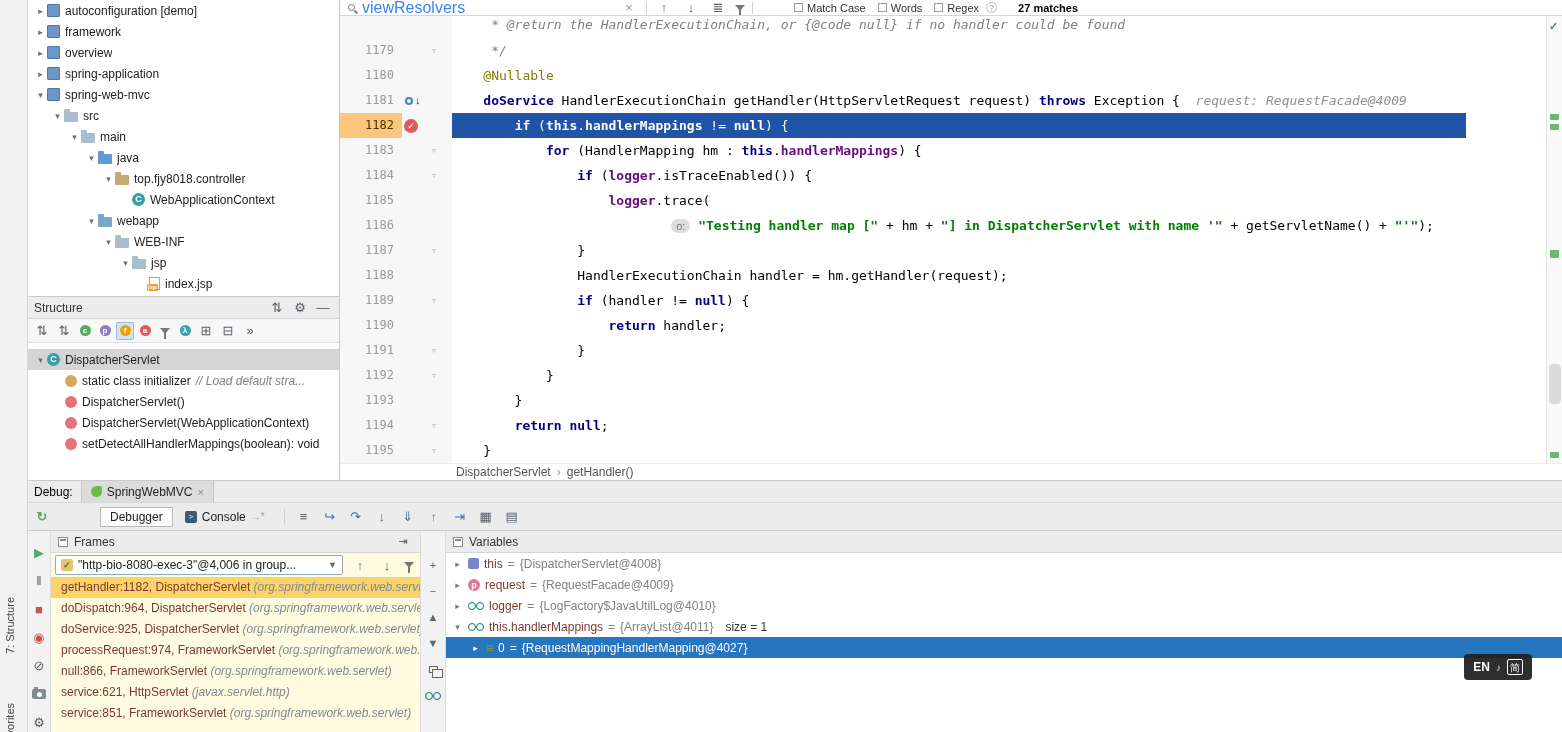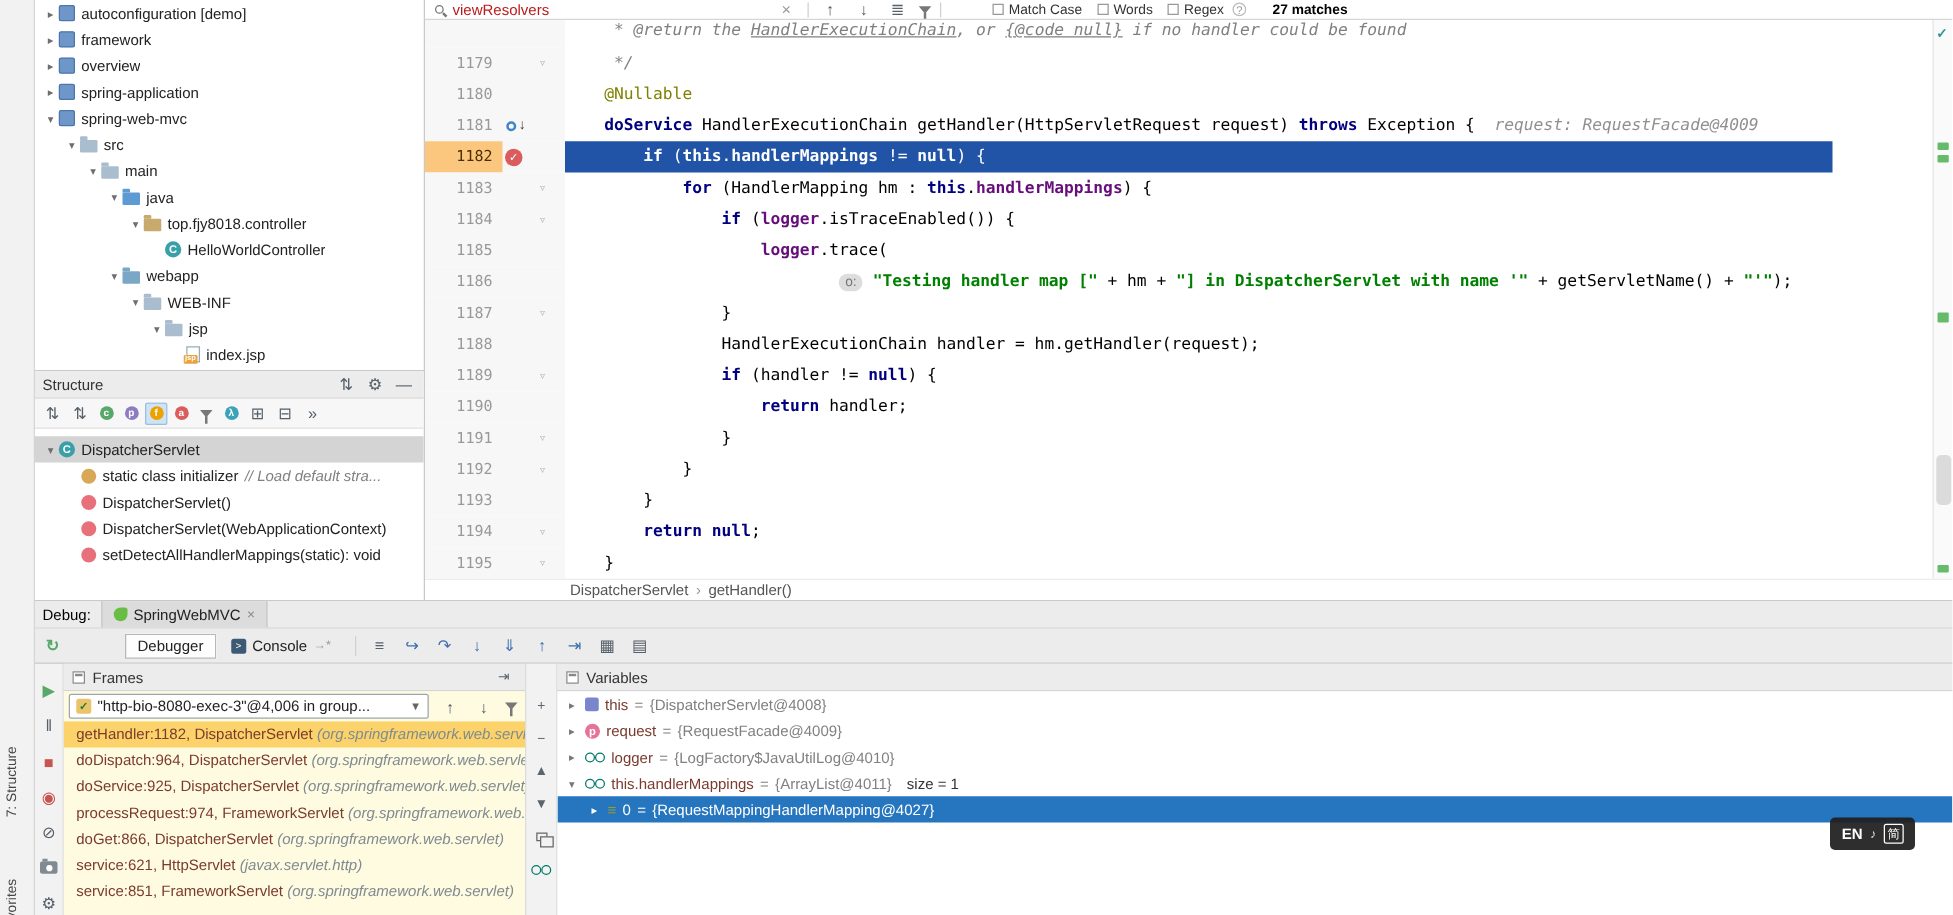--- a/index.html
+++ b/index.html
@@ -45,21 +45,21 @@
   .sico{flex:none;display:inline-block;}
   .sico.method{width:12px;height:12px;border-radius:50%;background:#E8707B;}
   .sico.init{width:12px;height:12px;border-radius:50%;background:#D8A856;}
   .st-comment{color:#808080;font-style:italic;margin-left:5px;}
 
   
   .editor-pane{position:absolute;left:340px;top:0;right:0;height:480px;background:#fff;}
   .search-bar{height:16px;background:#fff;border-bottom:1px solid #d6d6d6;display:flex;align-items:center;font-size:11px;color:#444;gap:7px;padding-left:8px;overflow:hidden;}
   .mag{width:7px;height:7px;border:1.5px solid #777;border-radius:50%;position:relative;flex:none;}
   .mag::after{content:"";position:absolute;width:4px;height:1.5px;background:#777;transform:rotate(45deg);left:5px;top:6px;}
-  .search-field{width:250px;color:#b91c1c;font-size:12px;white-space:nowrap;overflow:hidden;display:flex;align-items:flex-end;gap:6px;}
+  .search-field{width:250px;color:#3b82f6;font-size:16px;white-space:nowrap;overflow:hidden;display:flex;align-items:flex-end;gap:6px;}
   .sb-sep{width:1px;height:12px;background:#d0d0d0;}
   .opt{display:inline-flex;align-items:center;color:#333;cursor:pointer;justify-content:space-between;}
   .cb{width:9px;height:9px;border:1px solid #999;background:#fff;display:inline-block;margin-right:4px;}
   .matches{font-weight:bold;color:#000;margin-left:14px;}
   .help-q{color:#999;border:1px solid #bbb;border-radius:50%;width:11px;height:11px;line-height:11px;text-align:center;font-size:9px;}
 
   .code-area{position:relative;height:447px;overflow:hidden;}
   .code-row{display:flex;height:25px;line-height:25px;}
   .code-row.cut{height:22px;line-height:18px;}
   .gutter{width:112px;flex:none;display:flex;background:#f7f7f7;}
@@ -68,21 +68,21 @@
   .gslot{width:50px;flex:none;display:flex;align-items:center;}
   .bpdot{width:14px;height:14px;border-radius:50%;background:#DB5C5C;color:#fff;font-size:9px;line-height:14px;text-align:center;margin-left:2px;cursor:pointer;}
   .ovr-c{width:8px;height:8px;border:2px solid #3E86C9;border-radius:50%;margin-left:3px;}
   .ovr-a{color:#333;font-size:11px;margin-left:2px;font-style:normal;}
   .foldm{margin-left:30px;color:#b3b3b3;font-size:8px;cursor:pointer;}
   .code-text{flex:1;font-family:"DejaVu Sans Mono",monospace;font-size:13px;white-space:pre;color:#000;overflow:hidden;cursor:text;}
   .tk-k{color:#000080;font-weight:bold;}
   .tk-s{color:#008000;font-weight:bold;}
   .tk-f{color:#660E7A;font-weight:600;}
   .tk-c{color:#808080;font-style:italic;}
-  .tk-cu{color:#808080;font-style:italic;text-decoration:underline;}
+  .tk-cu{color:#808080;font-style:italic;}
   .tk-a{color:#808000;}
   .tk-h{color:#909090;font-style:italic;}
   .tk-ph{background:#DDD;color:#777;border-radius:7px;padding:1px 5px;font-size:11px;font-family:"Liberation Sans",sans-serif;}
   .code-row.exec .code-text{background:#2154A6;margin-right:96px;}
   .code-row.exec .code-text span{color:#fff !important;background:none;}
 
   .scroll-stripe{position:absolute;right:0;top:0;width:16px;height:447px;background:#fafafa;border-left:1px solid #e6e6e6;}
   .mk{position:absolute;left:3px;width:9px;border-radius:1px;}
   .mk.check{color:#2E9598;font-size:11px;left:2px;font-weight:bold;}
   .thumb{position:absolute;left:2px;width:12px;height:40px;background:#d0d0d0;border-radius:4px;opacity:.75;cursor:pointer;}
@@ -214,21 +214,21 @@
           <span class="pt-label">java</span>
         </div>
         <div class="pt-row" style="padding-left: 74px;">
           <span class="pt-chevron">▾</span>
           <span class="fico package"></span>
           <span class="pt-label">top.fjy8018.controller</span>
         </div>
         <div class="pt-row" style="padding-left: 91px;">
           <span class="pt-chevron"></span>
           <span class="fico class">C</span>
-          <span class="pt-label">HelloWorldController</span>
+          <span class="pt-label">WebApplicationContext</span>
         </div>
         <div class="pt-row" style="padding-left: 57px;">
           <span class="pt-chevron">▾</span>
           <span class="fico web-folder"></span>
           <span class="pt-label">webapp</span>
         </div>
         <div class="pt-row" style="padding-left: 74px;">
           <span class="pt-chevron">▾</span>
           <span class="fico folder"></span>
           <span class="pt-label">WEB-INF</span>
@@ -299,21 +299,21 @@
           <span class="pt-label">DispatcherServlet()</span>
         </div>
         <div class="st-row" style="padding-left: 24px;">
           <span class="pt-chevron"></span>
           <span class="sico method"></span>
           <span class="pt-label">DispatcherServlet(WebApplicationContext)</span>
         </div>
         <div class="st-row" style="padding-left: 24px;">
           <span class="pt-chevron"></span>
           <span class="sico method"></span>
-          <span class="pt-label">setDetectAllHandlerMappings(static): void</span>
+          <span class="pt-label">setDetectAllHandlerMappings(boolean): void</span>
         </div>
       </div>
   </div>
 
   <div class="editor-pane">
     <div class="search-bar">
       <span class="mag"></span>
       <span class="search-field">
         <span>viewResolvers</span>
       </span>
@@ -573,21 +573,21 @@
         </span>
         <span class="ti">↑</span>
         <span class="ti">↓</span>
         <span class="funnel"></span>
       </div>
       <div class="frames-list">
           <div class="frame-row selected"><span class="frame-loc">getHandler:1182, DispatcherServlet </span><span class="frame-pkg">(org.springframework.web.servlet)</span></div>
           <div class="frame-row"><span class="frame-loc">doDispatch:964, DispatcherServlet </span><span class="frame-pkg">(org.springframework.web.servlet)</span></div>
           <div class="frame-row"><span class="frame-loc">doService:925, DispatcherServlet </span><span class="frame-pkg">(org.springframework.web.servlet)</span></div>
           <div class="frame-row"><span class="frame-loc">processRequest:974, FrameworkServlet </span><span class="frame-pkg">(org.springframework.web.servlet)</span></div>
-          <div class="frame-row"><span class="frame-loc">doGet:866, DispatcherServlet </span><span class="frame-pkg">(org.springframework.web.servlet)</span></div>
+          <div class="frame-row"><span class="frame-loc">null:866, FrameworkServlet </span><span class="frame-pkg">(org.springframework.web.servlet)</span></div>
           <div class="frame-row"><span class="frame-loc">service:621, HttpServlet </span><span class="frame-pkg">(javax.servlet.http)</span></div>
           <div class="frame-row"><span class="frame-loc">service:851, FrameworkServlet </span><span class="frame-pkg">(org.springframework.web.servlet)</span></div>
         </div>
     </div>
 
     <div class="watch-col">
         <span class="ti ti-add-watch-icon">+</span>
         <span class="ti ti-remove-watch-icon">−</span>
         <span class="ti ti-move-up-icon">▲</span>
         <span class="ti ti-move-down-icon">▼</span>

